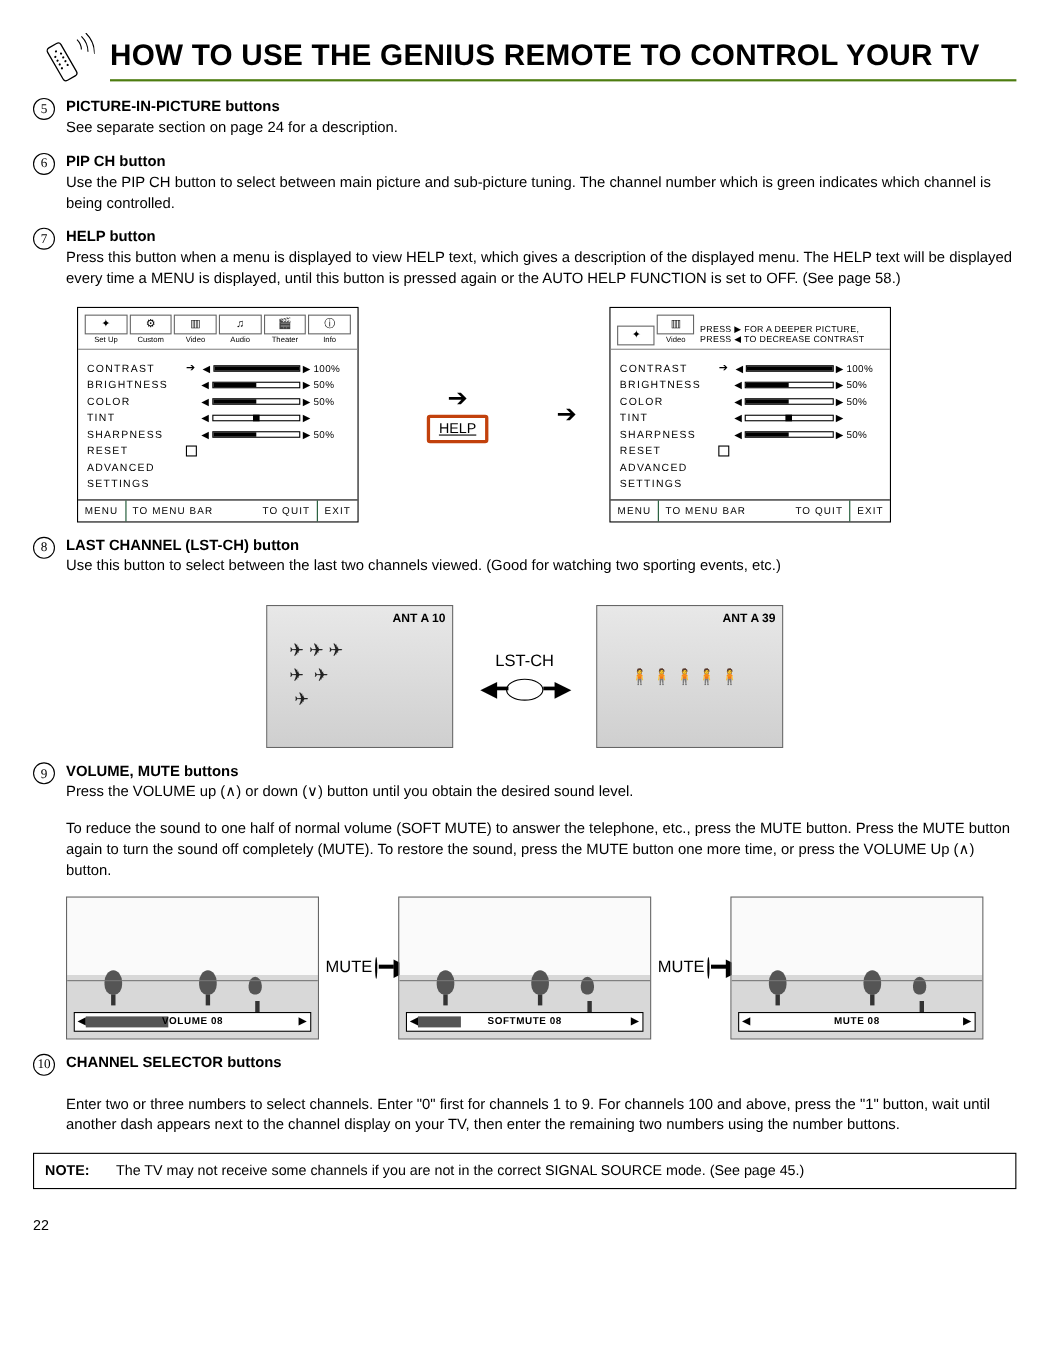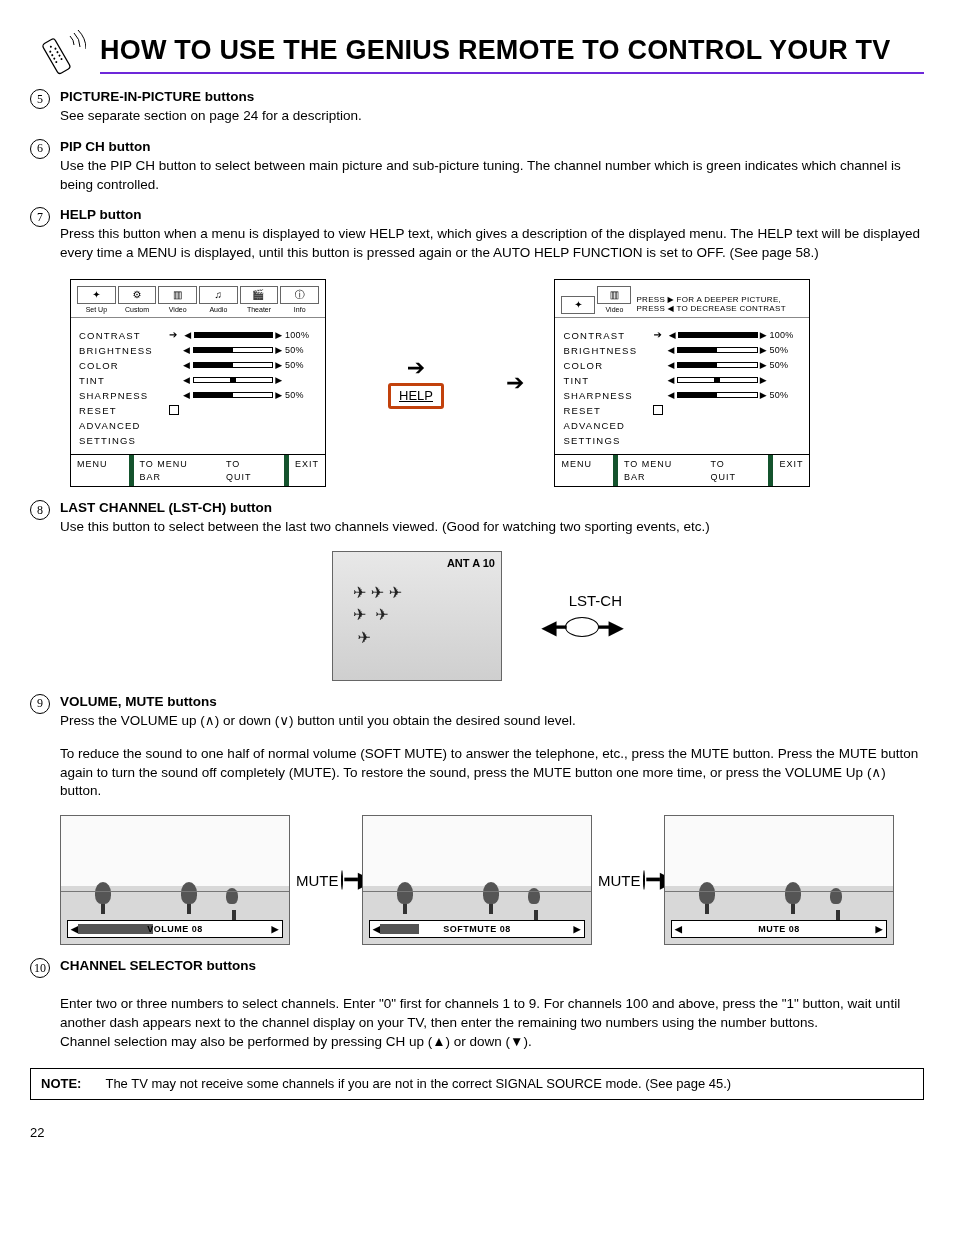--- a/index.html
+++ b/index.html
@@ -17,21 +17,21 @@
     display: flex;
     align-items: center;
     gap: 14px;
     margin-bottom: 4px;
   }
   .header-icon { width: 56px; height: 46px; flex: none; }
   .title {
     font-weight: bold;
     font-size: 27px;
     letter-spacing: 0.2px;
-    border-bottom: 2px solid #6d28d9;
+    border-bottom: 2px solid #4d7c0f;
     flex: 1;
     padding-bottom: 2px;
   }
   .section {
     display: flex;
     align-items: flex-start;
     gap: 10px;
     margin-top: 12px;
   }
   .bullet {
@@ -99,47 +99,47 @@
   }
   .tri-l, .tri-r { font-size:9px; line-height:1; }
   .bar { flex:1; height:6px; border:1px solid #000; position:relative; }
   .bar-fill { position:absolute; top:0; bottom:0; left:0; background:#000; }
   .mval { width: 34px; text-align:left; font-size:9px; letter-spacing:0.3px; padding-left:2px;}
   .menu-footer {
     display:flex; border-top:1px solid #000;
     font-size:9px; letter-spacing:1px;
   }
   .menu-footer span { padding:3px 6px; }
-  .menu-footer .sep { border-left:5px solid #14532d;margin-left:15px; }
+  .menu-footer .sep { border-left:1px solid #14532d; }
   .arrow-gap {
     display:flex; flex-direction:column; align-items:center; gap:4px;
     width:140px;
   }
   .dbl-arrow { font-size:22px; line-height:1; }
   .help-btn {
     border:3px solid #c2410c; border-radius:3px;
     padding:1px 8px; font-size:13px;
     text-decoration: underline;
   }
   .lst-row {
     display:flex; align-items:center; justify-content:center;
-    gap: 10px; margin: 14px 0 6px 0;
+    gap: 10px; margin: 26px 0 6px 0;
   }
   .tv-img {
     width: 170px; height: 130px;
     border:1px solid #666;
     position:relative;
     background: linear-gradient(#e8e8e8,#cfcfcf);
     overflow:hidden;
   }
   .tv-label {
     position:absolute; top:4px; right:6px;
     font-weight:bold; font-size:11px;
   }
-  .lst-mid { display:flex; flex-direction:column; align-items:flex-end; gap:2px; width:110px;}
+  .lst-mid { display:flex; flex-direction:column; align-items:center; gap:2px; width:110px;}
   .lst-txt { font-size:15px; }
   .oval-btn {
     width:34px; height:20px; border:1.3px solid #000; border-radius:50%;
   }
   .darrow { display:flex; align-items:center; font-size:20px; letter-spacing:-2px;}
 
   .mute-row {
     display:flex; align-items:center; justify-content:flex-start;
     gap: 6px; margin: 14px 0 8px 30px;
   }
@@ -442,20 +442,23 @@
     <div class="tv-label">ANT A   10</div>
   </div>
   <div class="lst-mid">
     <div class="lst-txt">LST-CH</div>
     <div class="darrow">
         <span>◀━</span>
         <div class="oval-btn"></div>
         <span>━▶</span>
       </div>
   </div>
+  <div class="tv-img doodle-people">
+    <div class="tv-label">ANT A   39</div>
+  </div>
 </div>
 
 <div class="section">
   <div class="bullet">9</div>
   <div class="sec-body">
     <span class="sec-title">VOLUME, MUTE buttons</span><br>
     <span class="sec-text">Press the VOLUME up (∧) or down (∨) button until you obtain the desired sound level.</span>
     <div style="height:14px"></div>
     <span class="sec-text">To reduce the sound to one half of normal volume (SOFT MUTE) to answer the telephone, etc., press the MUTE button.  Press the MUTE button again to turn the sound off completely (MUTE). To restore the sound, press the MUTE button one more time, or press the VOLUME Up (∧) button.</span>
   </div>
@@ -509,21 +512,20 @@
       </div>
   </div>
 </div>
 
 <div class="section">
   <div class="bullet">10</div>
   <div class="sec-body">
     <span class="sec-title">CHANNEL SELECTOR buttons</span><br>
     <br>
     <span class="sec-text">Enter two or three numbers to select channels.  Enter "0" first for channels 1 to 9.  For channels 100 and above, press the "1" button, wait until another dash appears next to the channel display on your TV, then enter the remaining two numbers using the number buttons.</span><br>
-    <span class="sec-text">Channel selection may also be performed by pressing CH up (▲) or down (▼).</span>
   </div>
 </div>
 
 <div class="note-box">
   <span class="note-label">NOTE:</span>
   <span>The TV may not receive some channels if you are not in the correct SIGNAL SOURCE mode.  (See page 45.)</span>
 </div>
 
 <div class="page-num">22</div>
 

